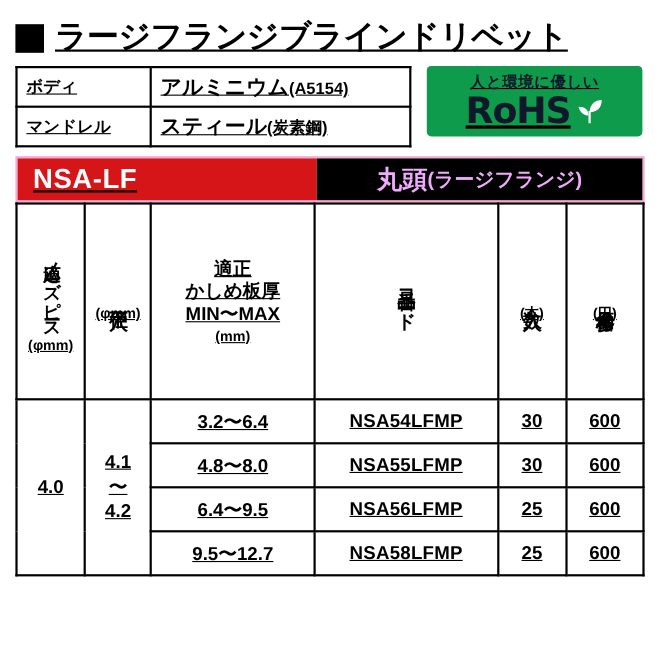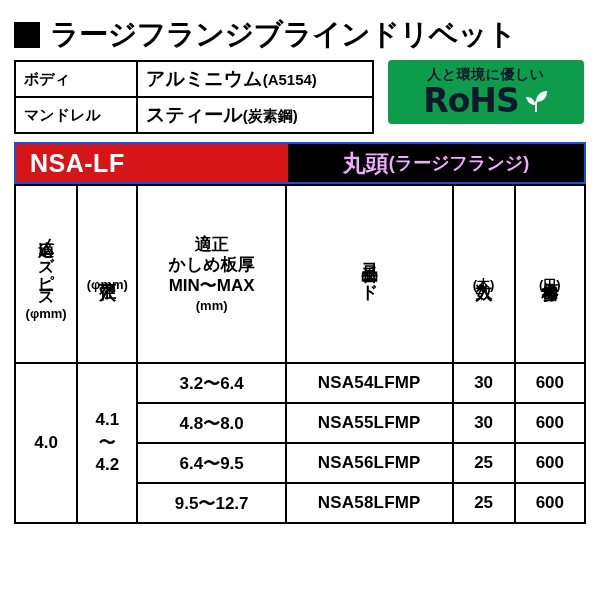--- a/index.html
+++ b/index.html
@@ -12,20 +12,21 @@
     background: #ffffff;
     font-family: "Liberation Sans", sans-serif;
     color: #000000;
     overflow: hidden;
   }
   .page {
     position: relative;
     width: 600px;
     height: 432px;
     box-sizing: border-box;
+    text-decoration: underline;
   }
 
   
   .title-row {
     display: flex;
     align-items: center;
     height: 56px;
     padding: 12px 10px 0 14px;
     box-sizing: border-box;
   }
@@ -104,21 +105,21 @@
     line-height: 1;
     letter-spacing: -1px;
   }
   .leaf-icon { display: block; }
 
   
   .band {
     display: flex;
     margin: 8px 14px 0 14px;
     height: 42px;
-    border: 2px solid #1d4ed8;
+    border: 2px solid #f9a8d4;
     box-sizing: border-box;
   }
   .band-left {
     width: 272px;
     background: #d61518;
     color: #ffffff;
     display: flex;
     align-items: center;
     padding-left: 14px;
     box-sizing: border-box;

